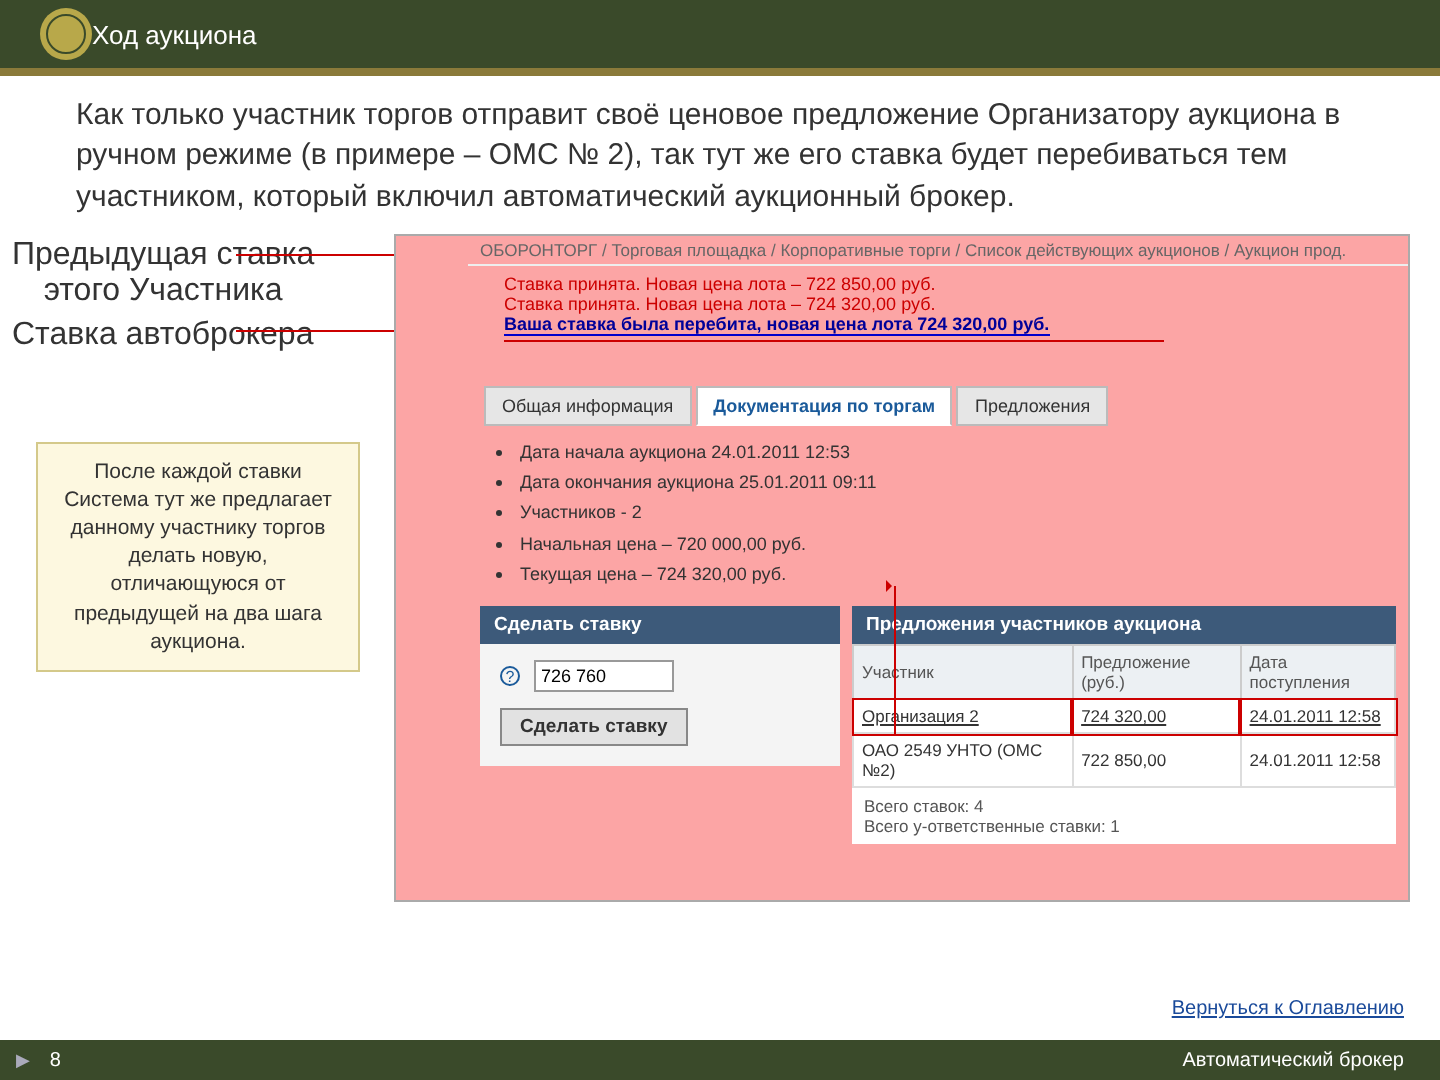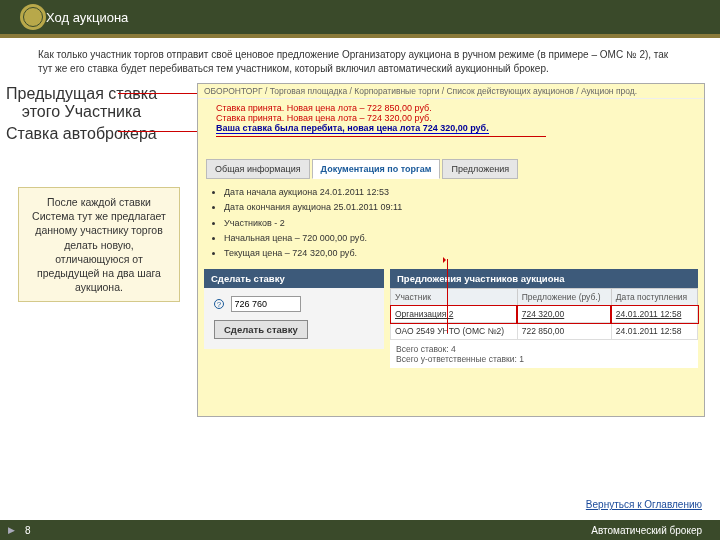--- a/index.html
+++ b/index.html
@@ -1,27 +1,27 @@
 <!DOCTYPE html>
 <html><head>
 <meta charset="utf-8">
 <style>
   * { box-sizing: border-box; margin: 0; padding: 0; }
   body { width: 720px; height: 540px; font-family: Arial, sans-serif; font-size: 11px; color: #333; background: #fff; position: relative; overflow: hidden; }
   .title-bar { background: #3a4a2a; height: 38px; display: flex; align-items: center; justify-content: flex-start; padding: 0 20px; border-bottom: 4px solid #8a7a3a; }
   .logo { width: 26px; height: 26px; background: #b8a84a; border-radius: 50%; position: relative; }
   .logo::before { content:''; position:absolute; inset:3px; border:1px solid #3a4a2a; border-radius:50%; }
   .title-text { color: #fff; font-size: 13px; }
-  .intro { padding: 10px 38px 8px 38px; font-size: 10px; line-height: 1.35; }
+  .intro { padding: 10px 38px 8px 38px; font-size: 15px; line-height: 1.35; }
   .content { position: relative; padding: 0 6px 0 6px; }
   .label { font-size: 16px; position: absolute; text-align: center; }
   .callout { position: absolute; background: #fdf8e0; border: 1px solid #d4c98a; padding: 7px 9px; font-size: 10.5px; line-height: 1.35; }
   .callout b { color: #c00; font-weight: bold; }
   .callout u { text-decoration: underline; }
-  .screenshot { position: absolute; left: 197px; top: 0; width: 508px; height: 334px; border: 1px solid #aaa; background: #fef9c3; }
+  .screenshot { position: absolute; left: 197px; top: 0; width: 508px; height: 334px; border: 1px solid #aaa; background: #fca5a5; padding-left: 36px; }
   .bc { padding: 2px 6px; font-size: 8.5px; color: #666; border-bottom: 1px solid #eee; }
   .alerts { padding: 4px 8px 6px 18px; font-size: 9px; }
   .alerts .line1 { color: #c00; }
   .alerts .line2 { color: #c00; }
   .alerts .line3 { color: #009; font-weight: bold; border-bottom: 1px solid #00c; display:inline-block; }
   .alerts-underline { border-bottom: 1px solid #c00; margin: 2px 0 0 0; width: 330px; }
   .tabs { margin-top: 16px; display: flex; gap: 2px; padding-left: 8px; font-size: 9px; }
   .tab { padding: 4px 8px; background: #e6e6e6; border: 1px solid #bbb; }
   .tab.active { background: #fff; border-bottom: 1px solid #fff; color: #1a5a9a; font-weight: bold; }
   .info { padding: 6px 10px 4px 18px; font-size: 9px; line-height: 1.7; }

